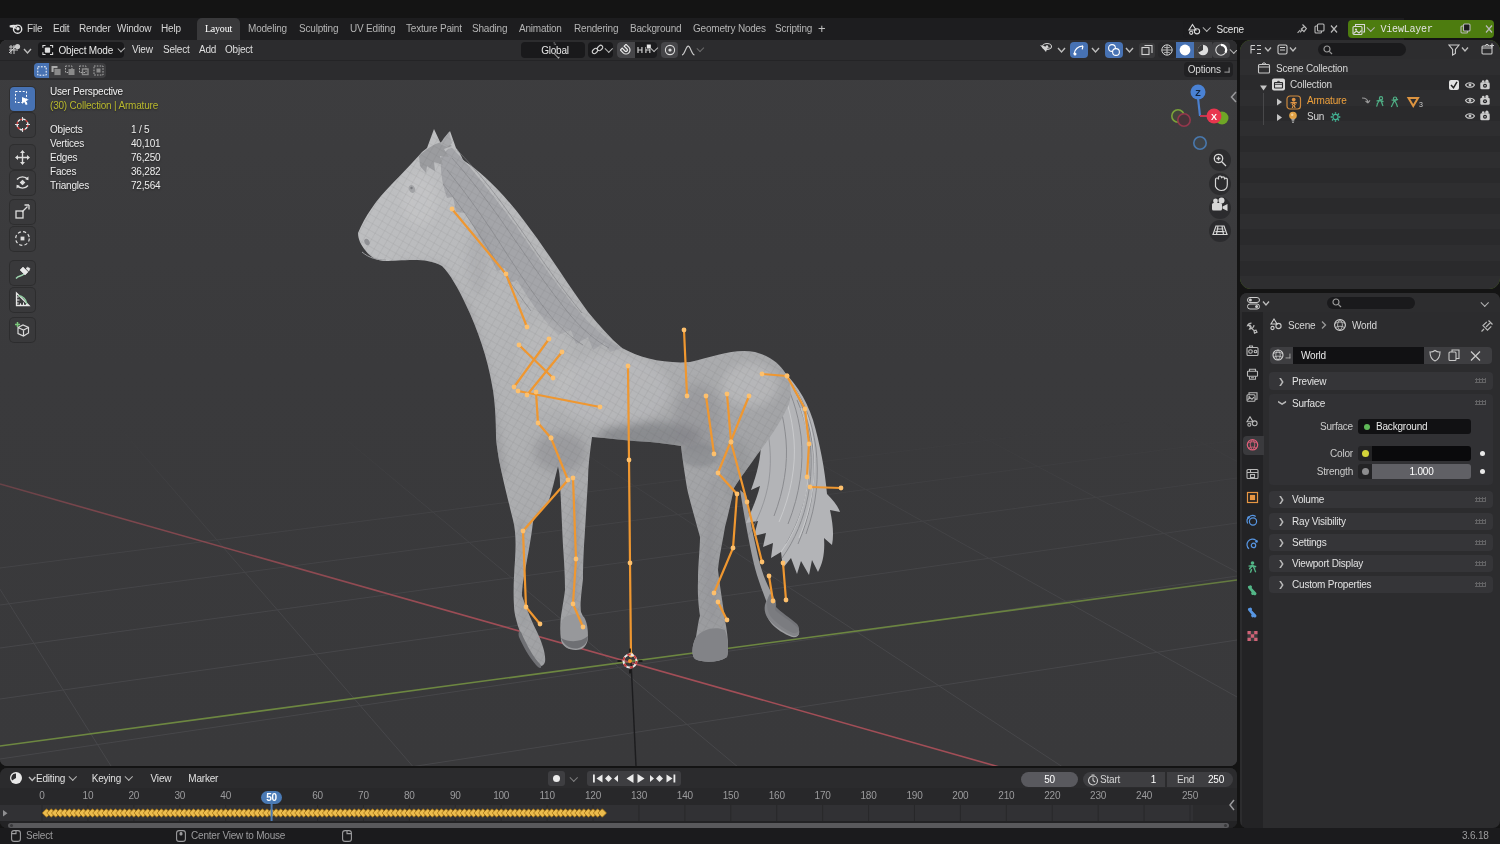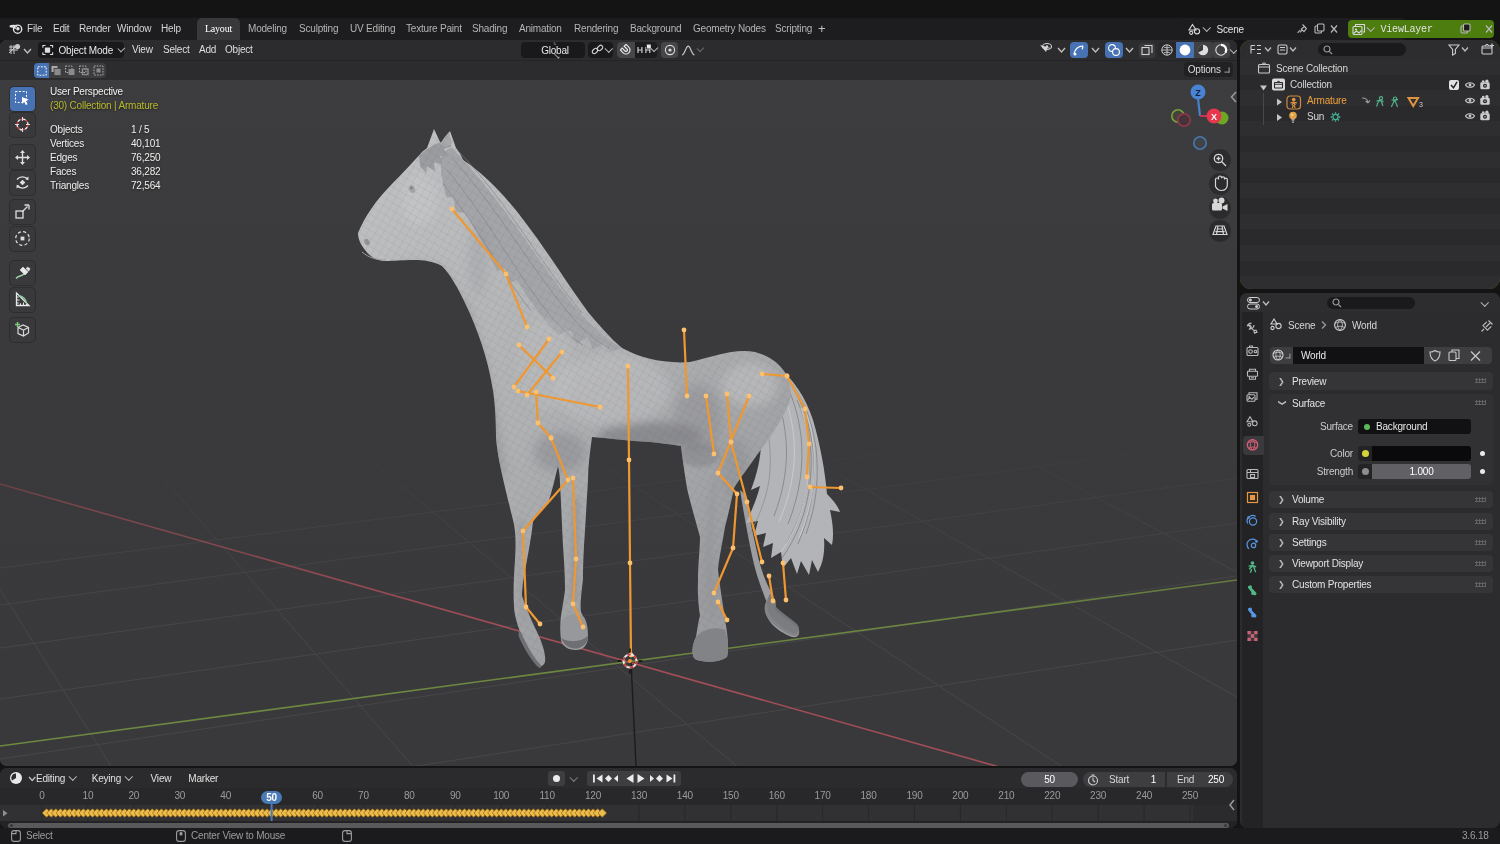--- a/index.html
+++ b/index.html
@@ -949,21 +949,21 @@
           <rect x="86.5" y="3.5" width="1.8" height="8"></rect>
         </g>
       </svg>
     </div>
     <div class="abs" style="left:1021px;top:4px;width:57px;height:15px;background:#59595e;border-radius:8px;color:#fff;text-align:center;line-height:15px;">50</div>
     <div class="abs row" style="left:1083px;top:4px;width:82px;height:15px;background:#3e3e41;border-radius:8px 0 0 8px;">
       <svg style="margin-left:4px" width="12" height="12" viewBox="0 0 12 12">
         <circle cx="6" cy="6.5" r="4.5" fill="none" stroke="#d0d0d0" stroke-width="1.1"></circle>
         <path d="M6 6.5 L6 3.5 M6 6.5 L8 8 M4.5 1 h3" stroke="#d0d0d0" stroke-width="1.1" fill="none"></path>
       </svg>
-      <span style="margin-left:10px;color:#d5d5d5;">Start</span>
+      <span style="margin-left:1px;color:#d5d5d5;">Start</span>
       <span style="position:absolute;right:9px;color:#fff;">1</span>
     </div>
     <div class="abs row" style="left:1166px;top:4px;width:66px;height:15px;background:#3e3e41;border-radius:0 8px 8px 0;border-left:1px solid #2b2b2d;">
       <span style="margin-left:10px;color:#d5d5d5;">End</span>
       <span style="position:absolute;right:9px;color:#fff;">250</span>
     </div>
 
     <svg class="abs" style="left:0;top:20px" width="1237" height="40" viewBox="0 0 1237 40">
       <g id="ticks" stroke="#28282a" stroke-width="1">
           <line x1="42" y1="17" x2="42" y2="33"></line>

